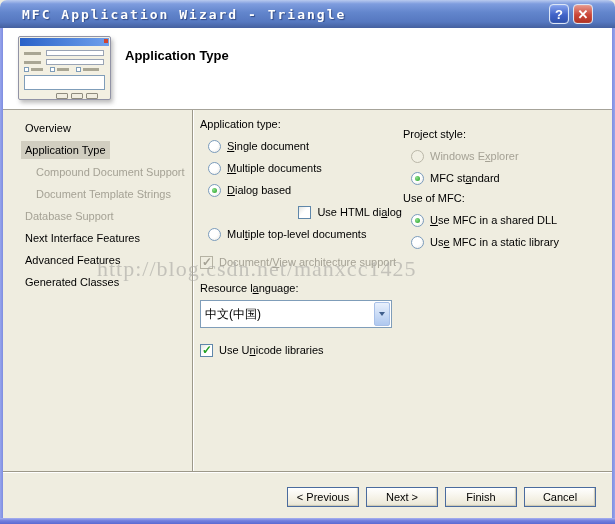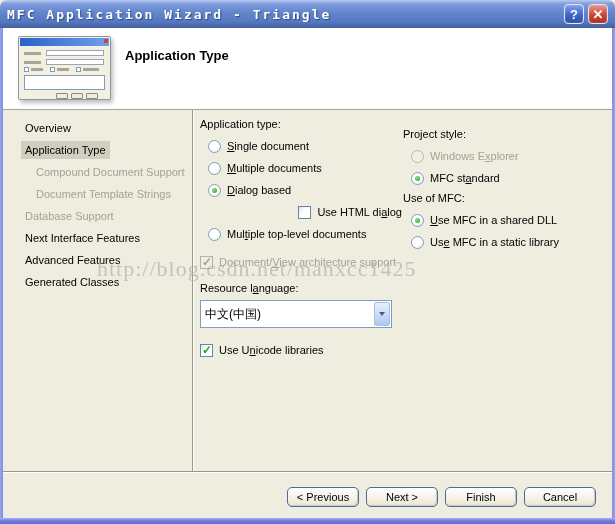--- a/index.html
+++ b/index.html
@@ -8,21 +8,21 @@
   .window {
     position:relative; width:615px; height:524px; overflow:hidden;
     font-family:"Liberation Sans",sans-serif; font-size:11px; color:#000;
     background:var(--dialog_bg,#EFEDE0);
   }
   
   .titlebar {
     position:absolute; left:0; top:0; right:0; height:28px;
     border-radius:7px 7px 0 0;
     background:linear-gradient(180deg,#B9CAEF 0%,#7E9CDE 14%,#6285CC 45%,#5678C0 78%,#44609F 100%);
-    display:flex; align-items:center; padding:0 7px;
+    display:flex; align-items:center; padding:0 22px;
   }
   .titlebar-text {
     flex:1; color:#fff; font-family:"DejaVu Sans Mono",monospace;
     font-weight:bold; font-size:13px; letter-spacing:2px;
     text-shadow:1px 1px 1px rgba(25,45,95,.65); white-space:nowrap; overflow:hidden;
   }
   .tb-btn {
     width:20px; height:20px; margin-left:4px; border-radius:4px;
     border:1px solid #DCE6F6; color:#fff; font-weight:bold; font-size:13px;
     display:flex; align-items:center; justify-content:center; cursor:default;
@@ -91,21 +91,21 @@
   .combo-btn { position:absolute; right:1px; top:1px; bottom:1px; width:16px; border-radius:2px;
     border:1px solid #A8C0E8;
     background:linear-gradient(180deg,#E9F0FC,#CBDCF6 50%,#AFC8EF);
     display:flex; align-items:center; justify-content:center; }
   .combo-arrow { width:0; height:0; border-left:3px solid transparent; border-right:3px solid transparent;
     border-top:4px solid #3F5E8C; }
   
   .sep-h { position:absolute; left:3px; right:3px; top:471px; height:2px;
     background:linear-gradient(180deg,#9C9889 50%,#FFFFFF 50%); }
   .footer { position:absolute; left:287px; top:487px; display:flex; gap:7px; }
-  .btn { width:72px; height:20px; border:1px solid var(--button_border,#4A6B9E); border-radius:5px;
+  .btn { width:72px; height:20px; border:1px solid var(--button_border,#4A6B9E); border-radius:0;
     background:linear-gradient(180deg,#FFFFFF,#F5F2E7 55%,#EAE6D5);
     box-shadow:inset -1px -1px 1px #CDC8B4;
     font-family:"Liberation Sans",sans-serif; font-size:11px; color:#000; cursor:default; }
   
   .watermark { position:absolute; left:97px; top:256px; z-index:50; pointer-events:none;
     font-family:Liberation Serif, serif; font-size:22px; letter-spacing:1px;
     color:#AAA9A4; opacity:.62; white-space:nowrap;text-align:right; }
 </style>
 </head>
 <body>

